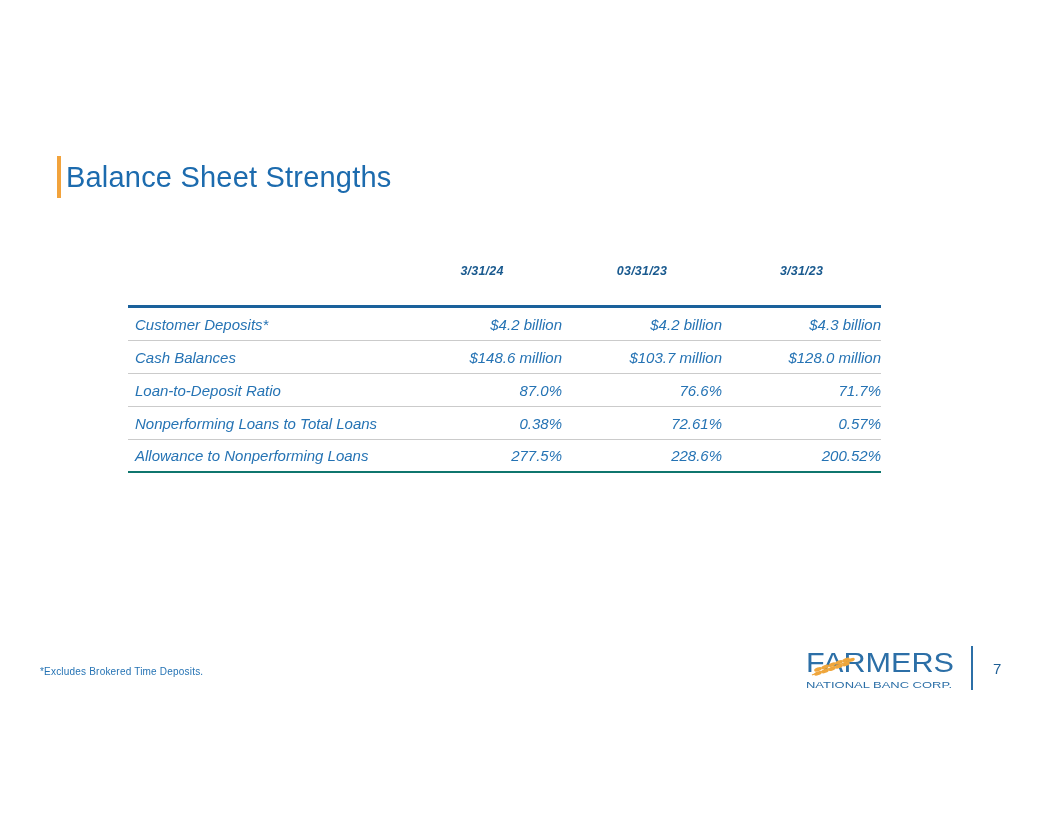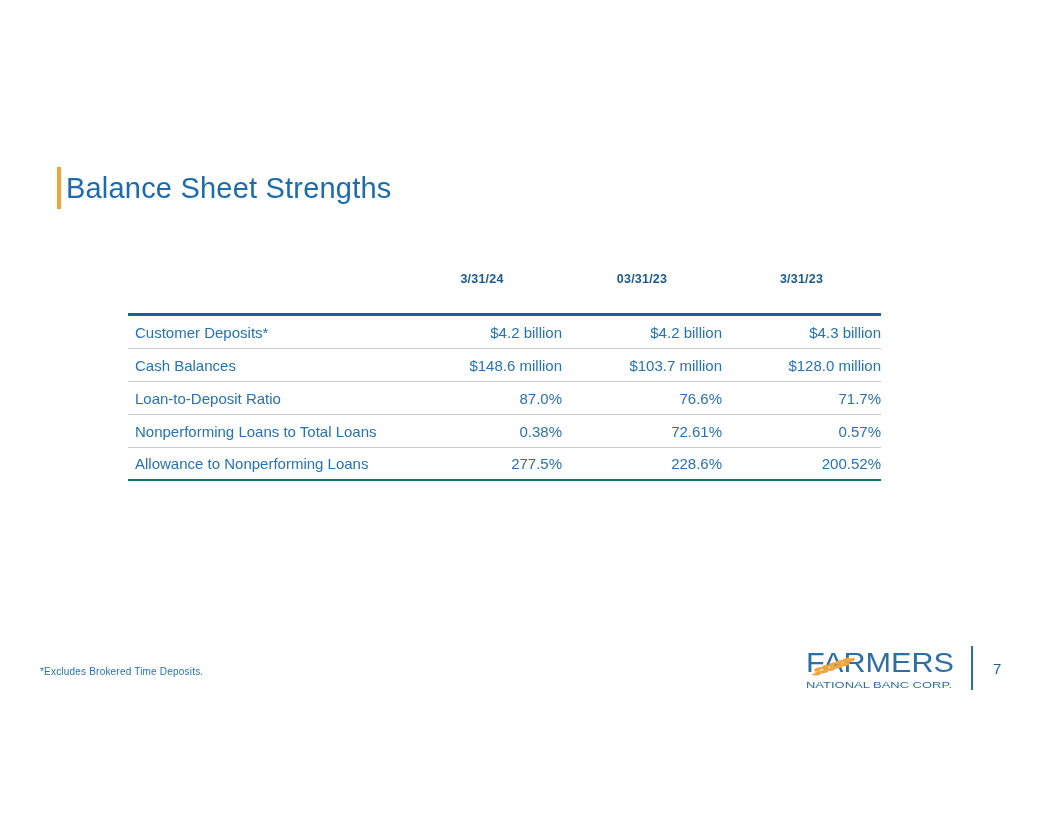--- a/index.html
+++ b/index.html
@@ -6,34 +6,34 @@
   html, body { width: 1056px; height: 816px; }
   body {
     font-family: "Liberation Sans", sans-serif;
     background: #ffffff;
     position: relative;
     overflow: hidden;
   }
   .slide { position: absolute; inset: 0; background: #ffffff; }
 
   
-  .title-block { position: absolute; left: 57px; top: 167px; display: flex; align-items: stretch; }
+  .title-block { position: absolute; left: 57px; top: 156px; display: flex; align-items: stretch; }
   .accent-bar { width: 4px; height: 42px; background: #F2A33C; }
   .slide-title {
     margin-left: 5px;
     font-size: 29px;
     line-height: 42px;
     color: #1C6BAE;
     letter-spacing: 0.2px;
     font-weight: 400;
     white-space: nowrap;
   }
 
   
-  .fin-table { position: absolute; left: 128px; top: 256px; width: 753px; }
+  .fin-table { position: absolute; left: 128px; top: 248px; width: 753px; font-style: italic; }
   .t-grid { display: grid; grid-template-columns: 274px 160px 160px 159px; }
   .t-head { height: 60px; border-bottom: 3px solid #1A619B; }
   .t-head .cell {
     padding-top: 16px;
     text-align: center;
     font-size: 12.5px;
     font-weight: bold;
     color: #1A5A8F;
     letter-spacing: 0.2px;
   }

